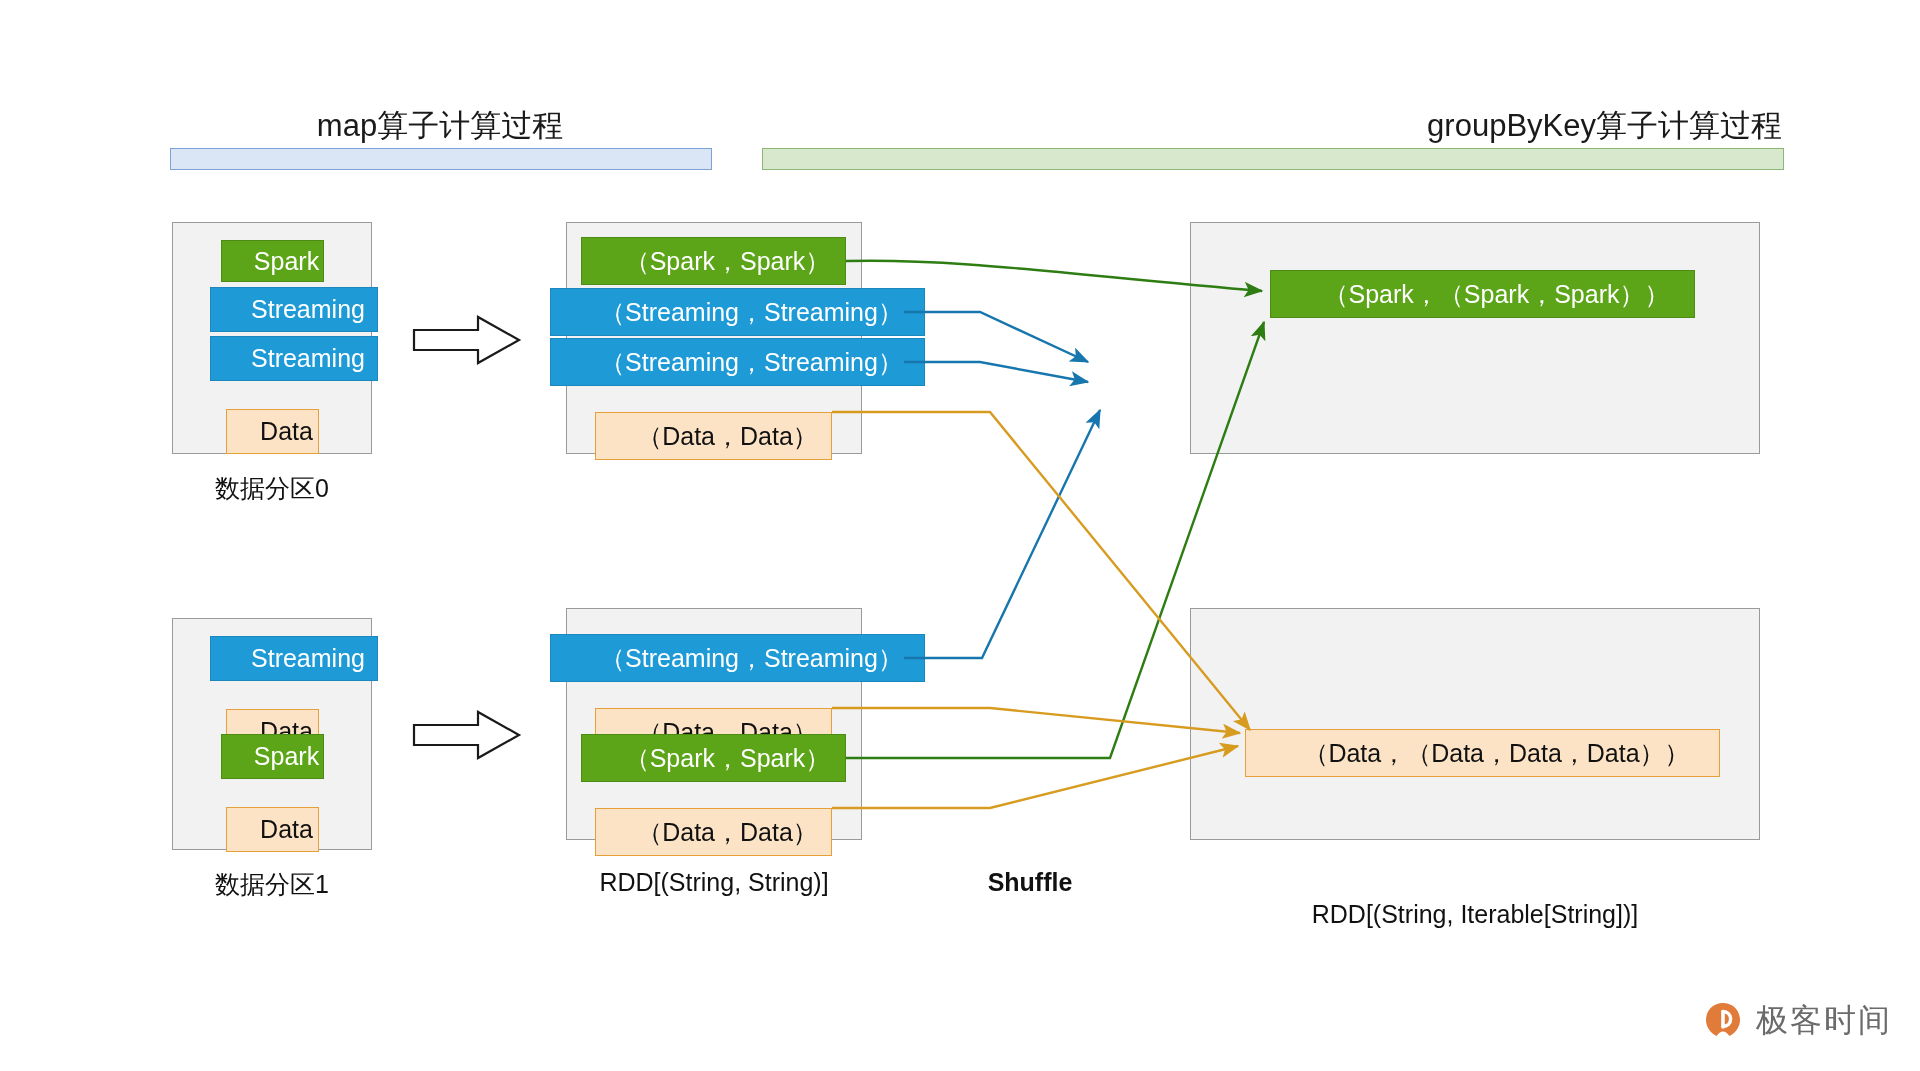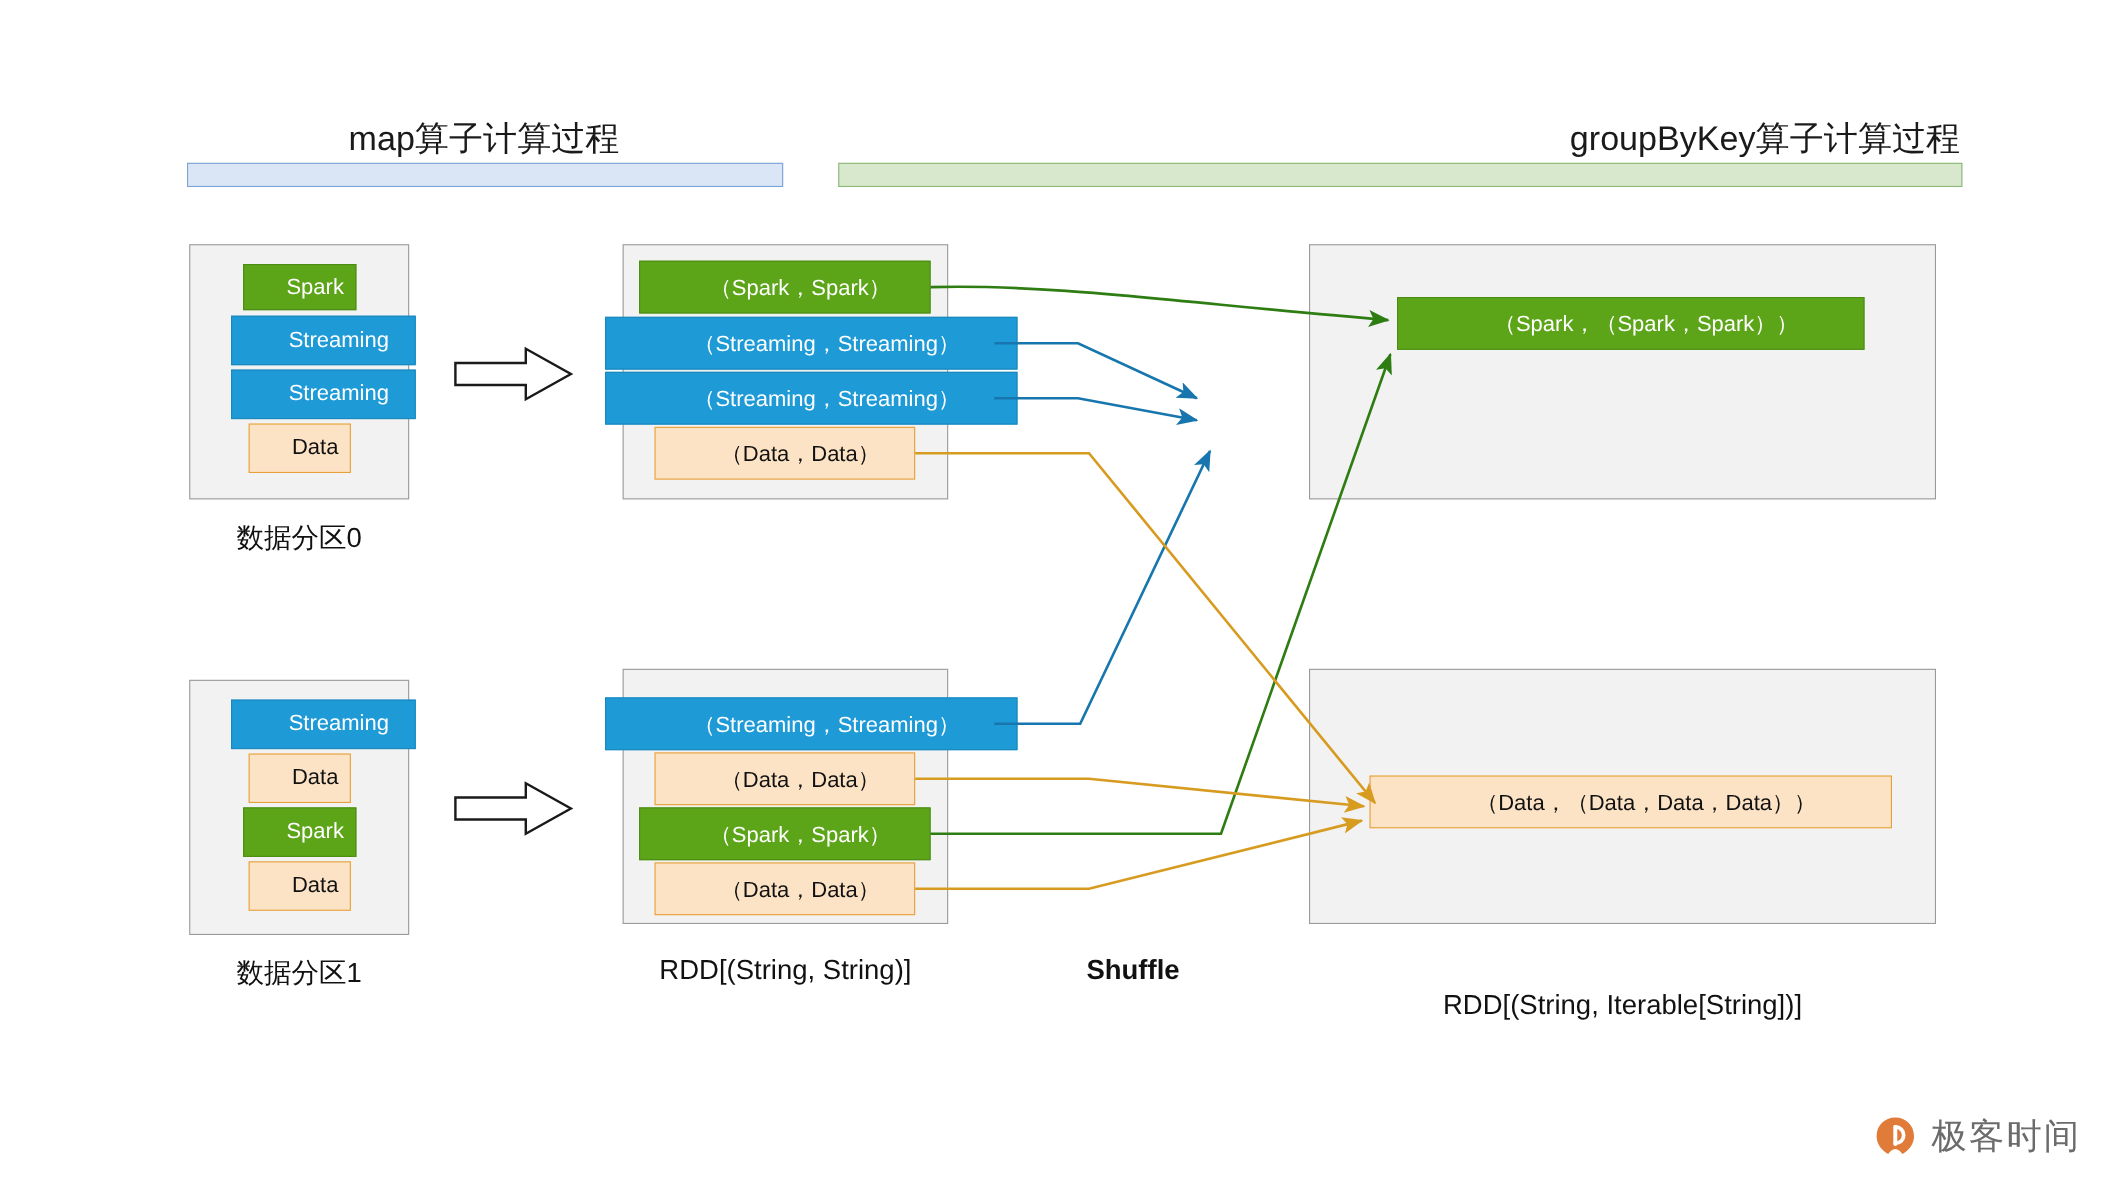--- a/index.html
+++ b/index.html
@@ -35,49 +35,49 @@
     box-sizing:border-box;
   }
 
   
   .chip{
     position:absolute;
     box-sizing:border-box;
     display:flex;
     align-items:center;
     justify-content:center;
-    font-size:20px;
+    font-size:25px;
     white-space:nowrap;
     letter-spacing:0px;
     padding-left:28px;
   }
   .chip.green{background:#5ca518;border:1px solid #4c8c14;color:#ffffff;}
   .chip.blue{background:#1e9ad6;border:1px solid #1b87bc;color:#ffffff;margin-left:21px;}
-  .chip.orange{background:#fce3c5;border:1px solid #e5a03a;color:#111111;}
+  .chip.orange{background:#fce3c5;border:1px solid #e5a03a;color:#111111;margin-top:24px;}
 
   
   .blockarrow{position:absolute;}
 
   
   .caption{
     position:absolute;
     font-size:25px;
     color:#111111;
     white-space:nowrap;
     text-align:center;
   }
   .caption.bold{font-weight:bold;}
 
   
   #links{position:absolute;left:0;top:0;width:1920px;height:1071px;pointer-events:none;}
 
   
   #watermark{
     position:absolute;
-    right:28px;bottom:15px;
+    right:28px;bottom:28px;
     display:flex;align-items:center;gap:12px;
   }
   #watermark .wm-text{
     font-size:32px;color:#6b6b6b;letter-spacing:2px;
     font-family:"DejaVu Sans","Liberation Sans",sans-serif;
   }
 </style>
 </head>
 <body>
 

